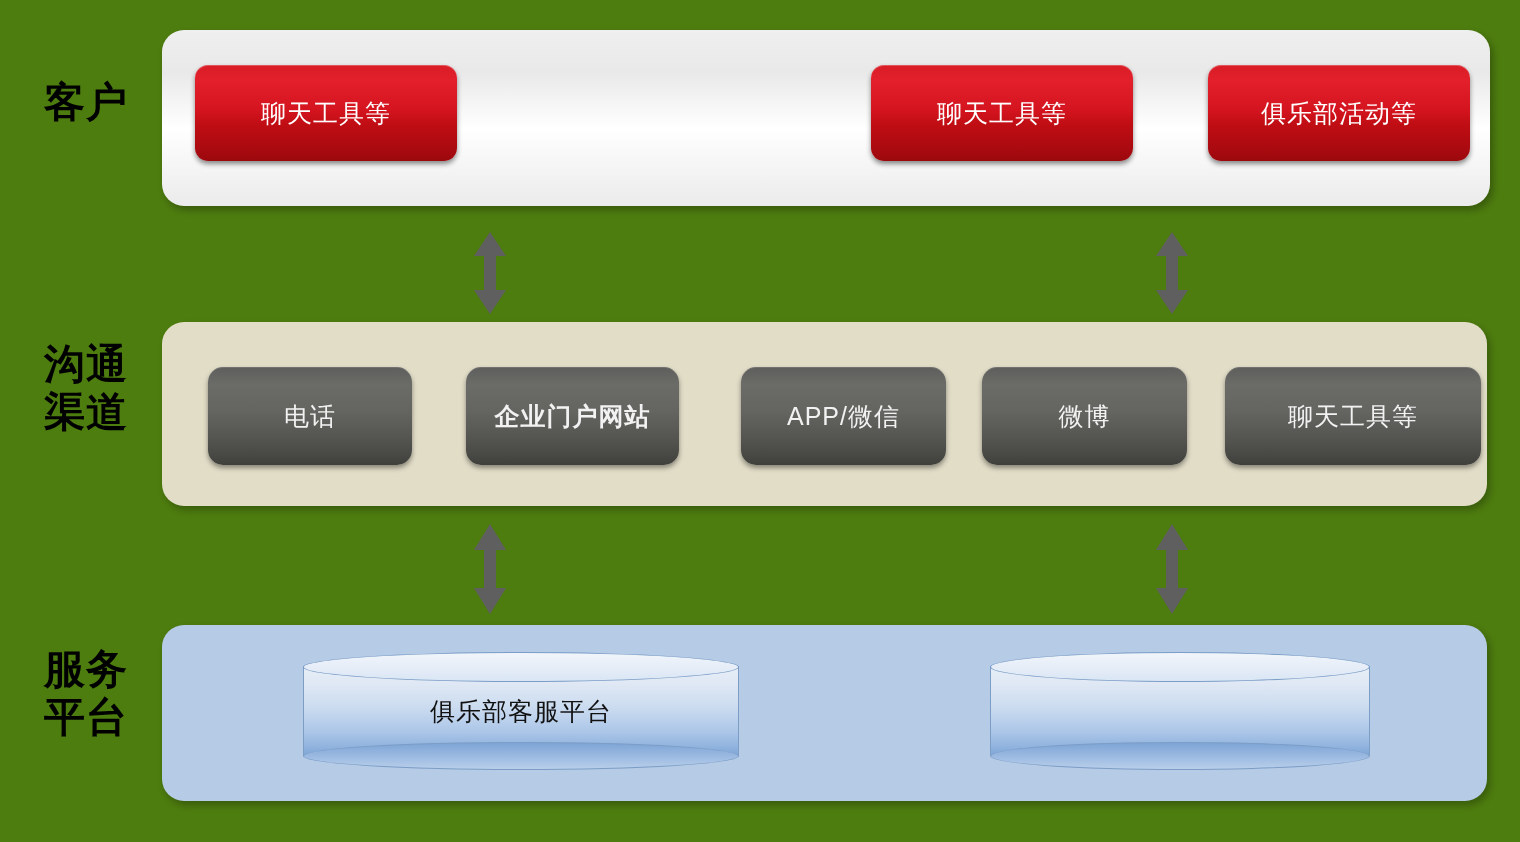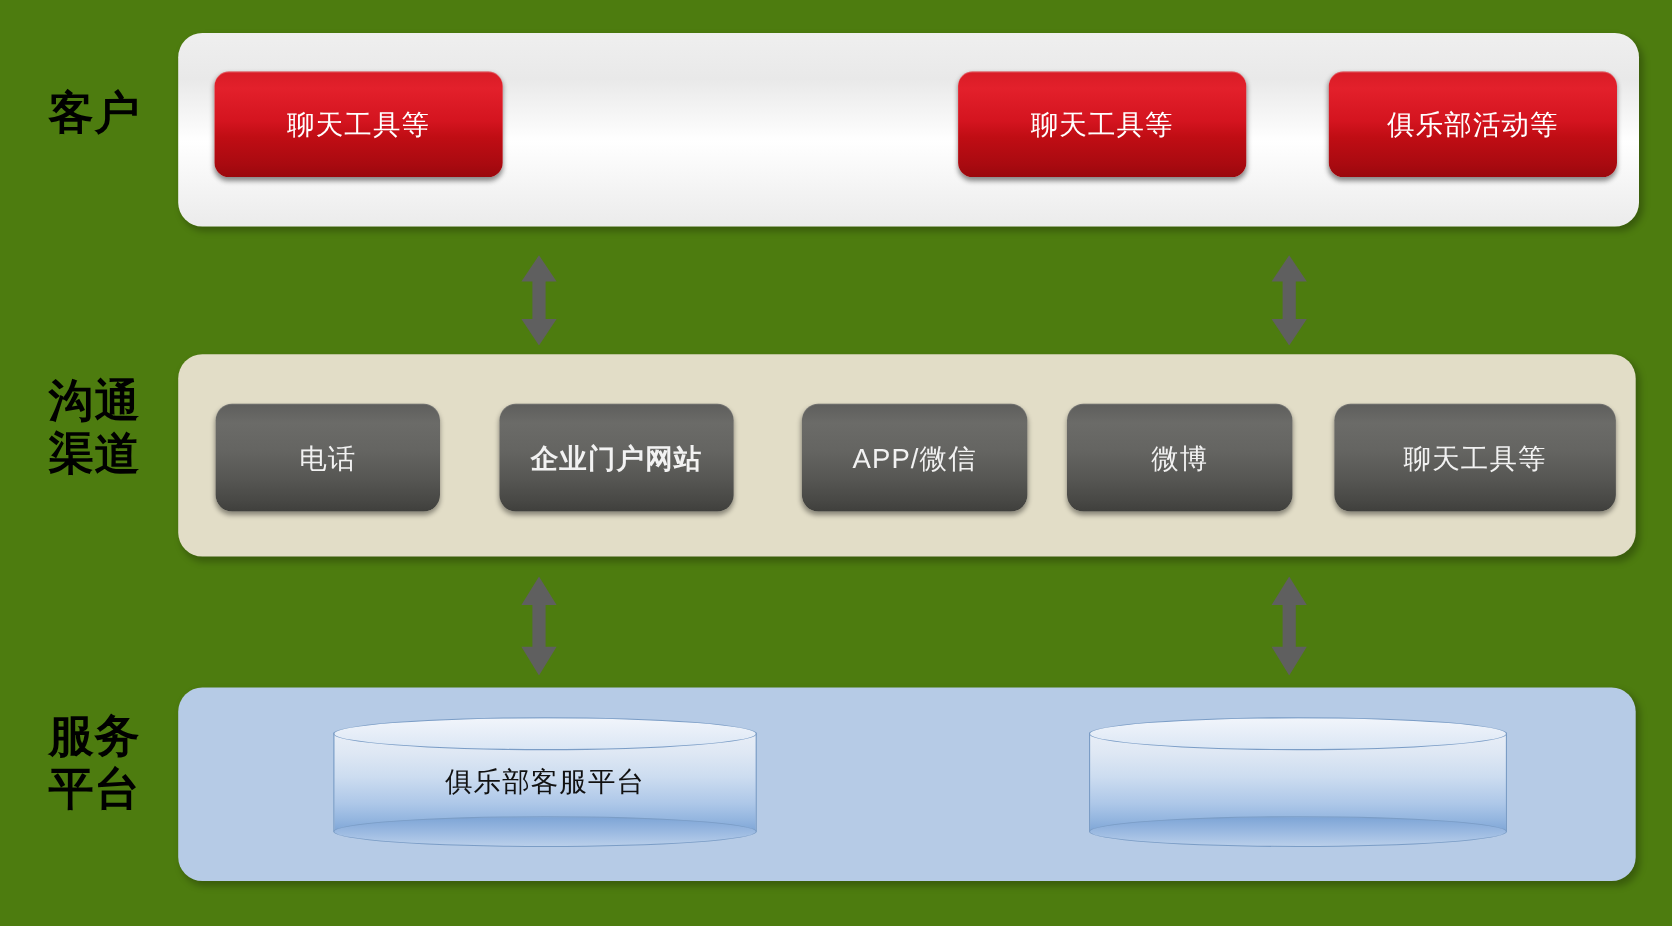--- a/index.html
+++ b/index.html
@@ -92,34 +92,35 @@
     background: linear-gradient(180deg,
         #5e5e5c 0%, #6b6b68 18%, #646461 45%,
         #565653 70%, #484845 90%, #3f3f3c 100%);
     box-shadow: 0 3px 5px rgba(0,0,0,0.40), inset 0 1px 0 rgba(255,255,255,0.12);
     display: flex;
     align-items: center;
     justify-content: center;
     color: #f2f2f2;
     font-size: 25px;
     letter-spacing: 1px;
+    margin-left: 12px;
   }
   #gray-1 { left: 196px; width: 204px; }
   #gray-2 { left: 454px; width: 213px; font-weight: bold; }
   #gray-3 { left: 729px; width: 205px; }
   #gray-4 { left: 970px; width: 205px; justify-content: center; }
   #gray-5 { left: 1213px; width: 256px; }
 
   
   .cylinder {
     position: absolute;
     top: 652px;
     height: 118px;
   }
-  #cyl-1 { left: 303px; width: 385px; }
+  #cyl-1 { left: 303px; width: 436px; }
   #cyl-2 { left: 990px; width: 380px; }
   .cyl-body {
     position: absolute;
     left: 0; right: 0;
     top: 14px; bottom: 14px;
     background: linear-gradient(180deg,
         #e8eef7 0%, #dfe8f4 20%, #ccdcf0 45%,
         #adc7e8 72%, #90b3de 90%, #7ea5d6 100%);
     border-left: 1px solid #7b9dc6;
     border-right: 1px solid #7b9dc6;

